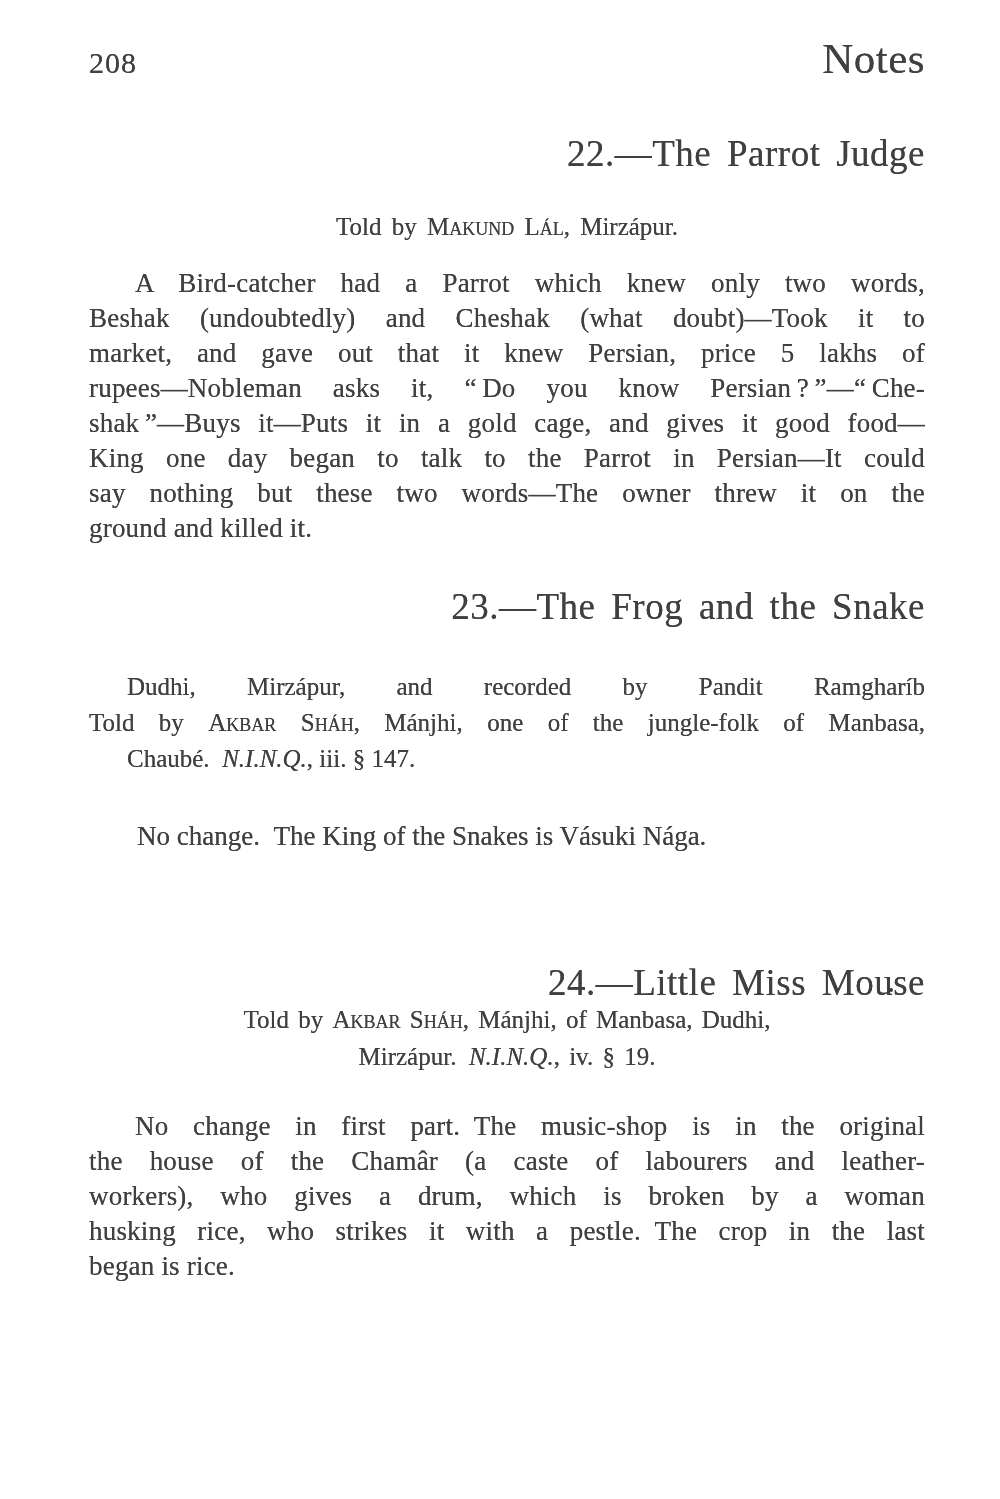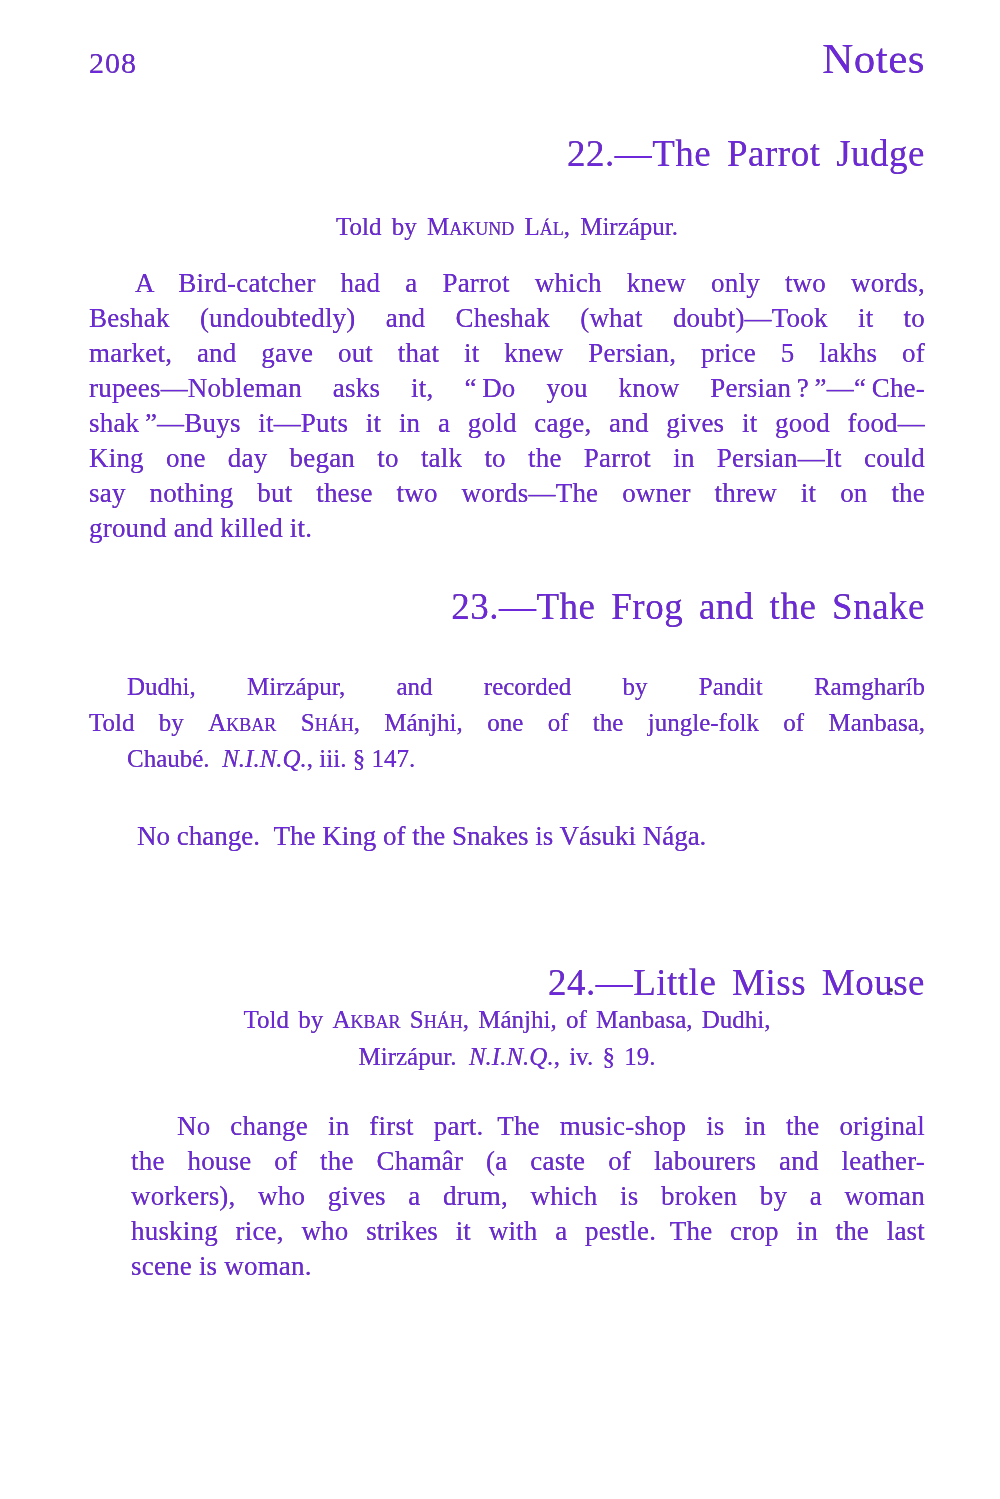--- a/index.html
+++ b/index.html
@@ -2,21 +2,21 @@
 <html><head>
 <meta charset="utf-8">
 <style>
   html,body{margin:0;padding:0;background:#ffffff;}
   .page{
     position:relative;
     width:1000px;height:1499px;
     box-sizing:border-box;
     padding:34px 75px 0 89px;
     background:#ffffff;
-    color:#6d28d9;
+    color:#404040;
     font-family:"Liberation Serif","DejaVu Serif",serif;
     overflow:hidden;
     text-shadow:0 0 0.6px rgba(0,0,0,0.65);
   }
   .hdr{display:flex;justify-content:space-between;align-items:baseline;}
   .pagenum{font-size:30px;letter-spacing:1px;}
   .running{font-size:43px;letter-spacing:0.5px;}
   h2{
     font-size:37px;font-weight:normal;text-align:right;
     margin:0;line-height:1;letter-spacing:0.5px;word-spacing:6px;
@@ -29,21 +29,21 @@
     margin:40px 0 0;word-spacing:4px;
   }
   .para{margin-top:24px;font-size:27px;line-height:35px;letter-spacing:0.2px;}
   .jline{text-align:justify;text-align-last:justify;}
   .lastline{text-align:left;}
   .indent{padding-left:46px;}
   .byline-block{margin-top:44px;font-size:25px;line-height:36px;}
   .byline-block .hang{padding-left:38px;}
   .note-line{margin-top:42px;font-size:27px;line-height:35px;padding-left:48px;}
   .byline-24{font-size:25px;line-height:37px;text-align:center;word-spacing:3px;}
-  .para2{margin-top:34px;margin-left:42px;}
+  .para2{margin-top:34px;}
   .sc{font-variant:small-caps;}
   .i{font-style:italic;}
   .speck{
     position:absolute;left:800px;top:24px;
     width:4px;height:4px;border-radius:50%;
     background:#3a3a3a;
   }
 </style>
 </head>
 <body>
@@ -88,16 +88,16 @@
   <div class="byline-24">
     <div><span>Told by </span><span class="sc">Akbar Sháh</span><span>, Mánjhi, of Manbasa, Dudhi,</span></div>
     <div><span>Mirzápur. </span><span class="i">N.I.N.Q.</span><span>, iv. § 19.</span></div>
   </div>
 
   <div class="para para2">
     <div class="jline indent">No change in first part. The music-shop is in the original</div>
     <div class="jline">the house of the Chamâr (a caste of labourers and leather-</div>
     <div class="jline">workers), who gives a drum, which is broken by a woman</div>
     <div class="jline">husking rice, who strikes it with a pestle. The crop in the last</div>
-    <div class="lastline">scene is woman.</div>
+    <div class="lastline">began is rice.</div>
   </div>
 
 </div>
 
 </body></html>

